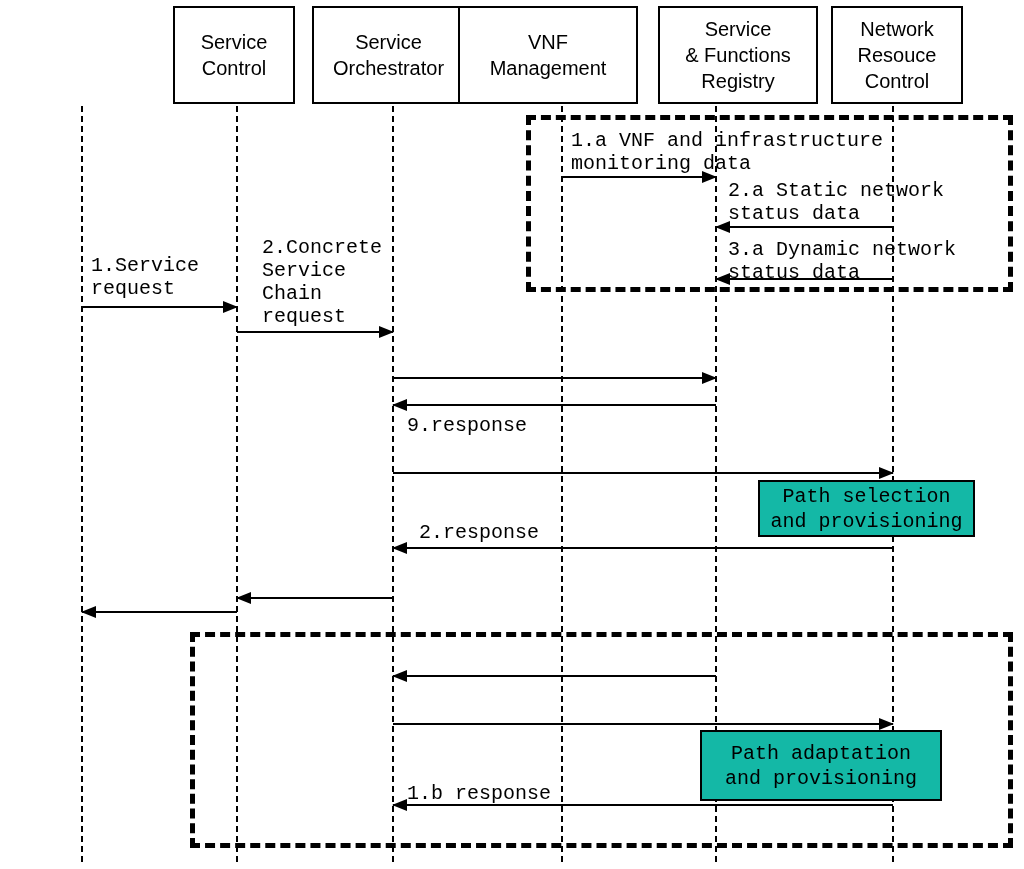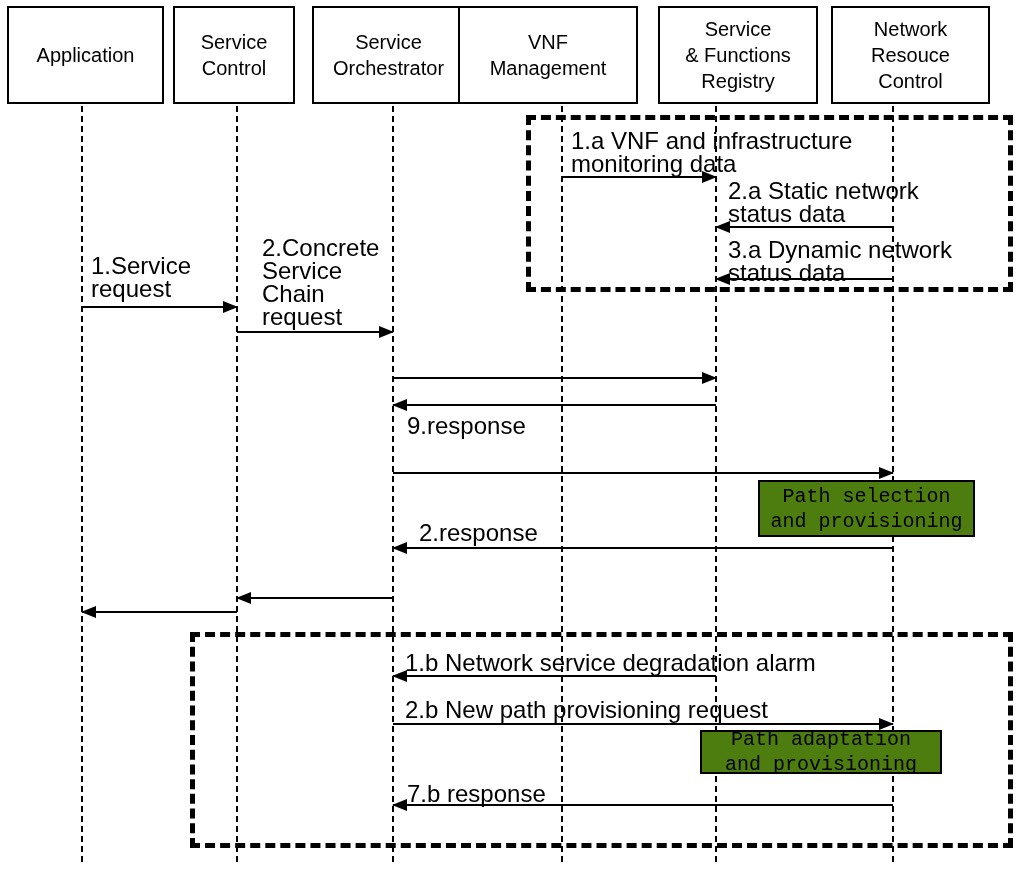--- a/index.html
+++ b/index.html
@@ -54,28 +54,28 @@
   .arrow.left::before{
     content:"";position:absolute;left:-1px;top:-7px;
     width:0;height:0;
     border-right:15px solid #000;
     border-top:6px solid transparent;
     border-bottom:6px solid transparent;
   }
   
   .msg{
     position:absolute;
-    font-family:Liberation Sans, sans-serif;
-    font-size:24px;line-height:23px;
+    font-family:Liberation Mono, monospace;
+    font-size:20px;line-height:23px;
     white-space:pre;
   }
   
   .activity{
     position:absolute;
-    background:#4d7c0f;
+    background:#14b8a6;
     border:2px solid #000;
     display:flex;align-items:center;justify-content:center;
     text-align:center;
     font-family:"Liberation Mono", monospace;
     font-size:20px;line-height:25px;
     white-space:pre;
     box-sizing:border-box;
   }
 </style>
 </head>
@@ -115,36 +115,33 @@
   <div class="msg" style="left:728px;top:238px">3.a Dynamic network
 status data</div>
   <div class="msg" style="left:91px;top:254px">1.Service
 request</div>
   <div class="msg" style="left:262px;top:236px">2.Concrete
 Service
 Chain
 request</div>
   <div class="msg" style="left:407px;top:414px">9.response</div>
   <div class="msg" style="left:419px;top:521px">2.response</div>
-  <div class="msg" style="left:405px;top:651px">1.b Network service degradation alarm</div>
-  <div class="msg" style="left:405px;top:698px">2.b New path provisioning request</div>
-  <div class="msg" style="left:407px;top:782px">7.b response</div>
+  <div class="msg" style="left:407px;top:782px">1.b response</div>
 
   <div class="activity" style="left:758px;top:480px;width:217px;height:57px">Path selection
 and provisioning</div>
-  <div class="activity" style="left:700px;top:730px;width:242px;height:44px">Path adaptation
+  <div class="activity" style="left:700px;top:730px;width:242px;height:71px">Path adaptation
 and provisioning</div>
 
-  <div class="actor" style="left:7px;width:157px">Application</div>
   <div class="actor" style="left:173px;width:122px">Service
 Control</div>
   <div class="actor" style="left:312px;width:153px">Service
 Orchestrator</div>
   <div class="actor" style="left:458px;width:180px">VNF
 Management</div>
   <div class="actor" style="left:658px;width:160px">Service
 &amp; Functions
 Registry</div>
-  <div class="actor" style="left:831px;width:159px">Network
+  <div class="actor" style="left:831px;width:132px">Network
 Resouce
 Control</div>
 
 </div>
 
 </body></html>

